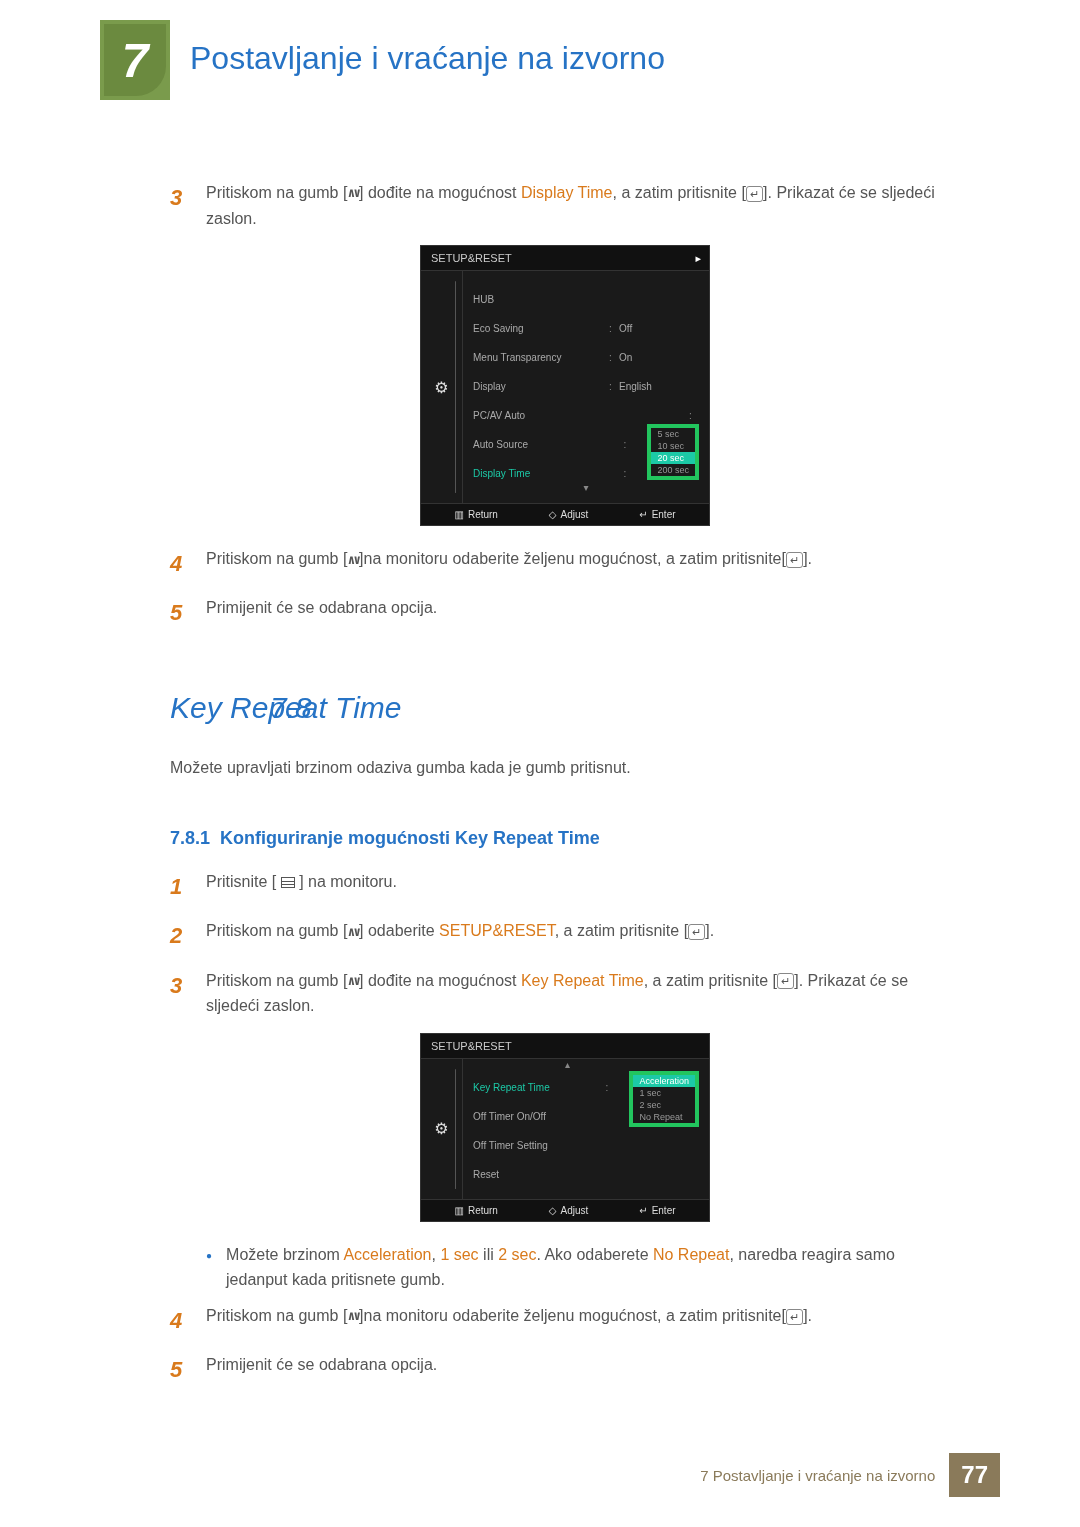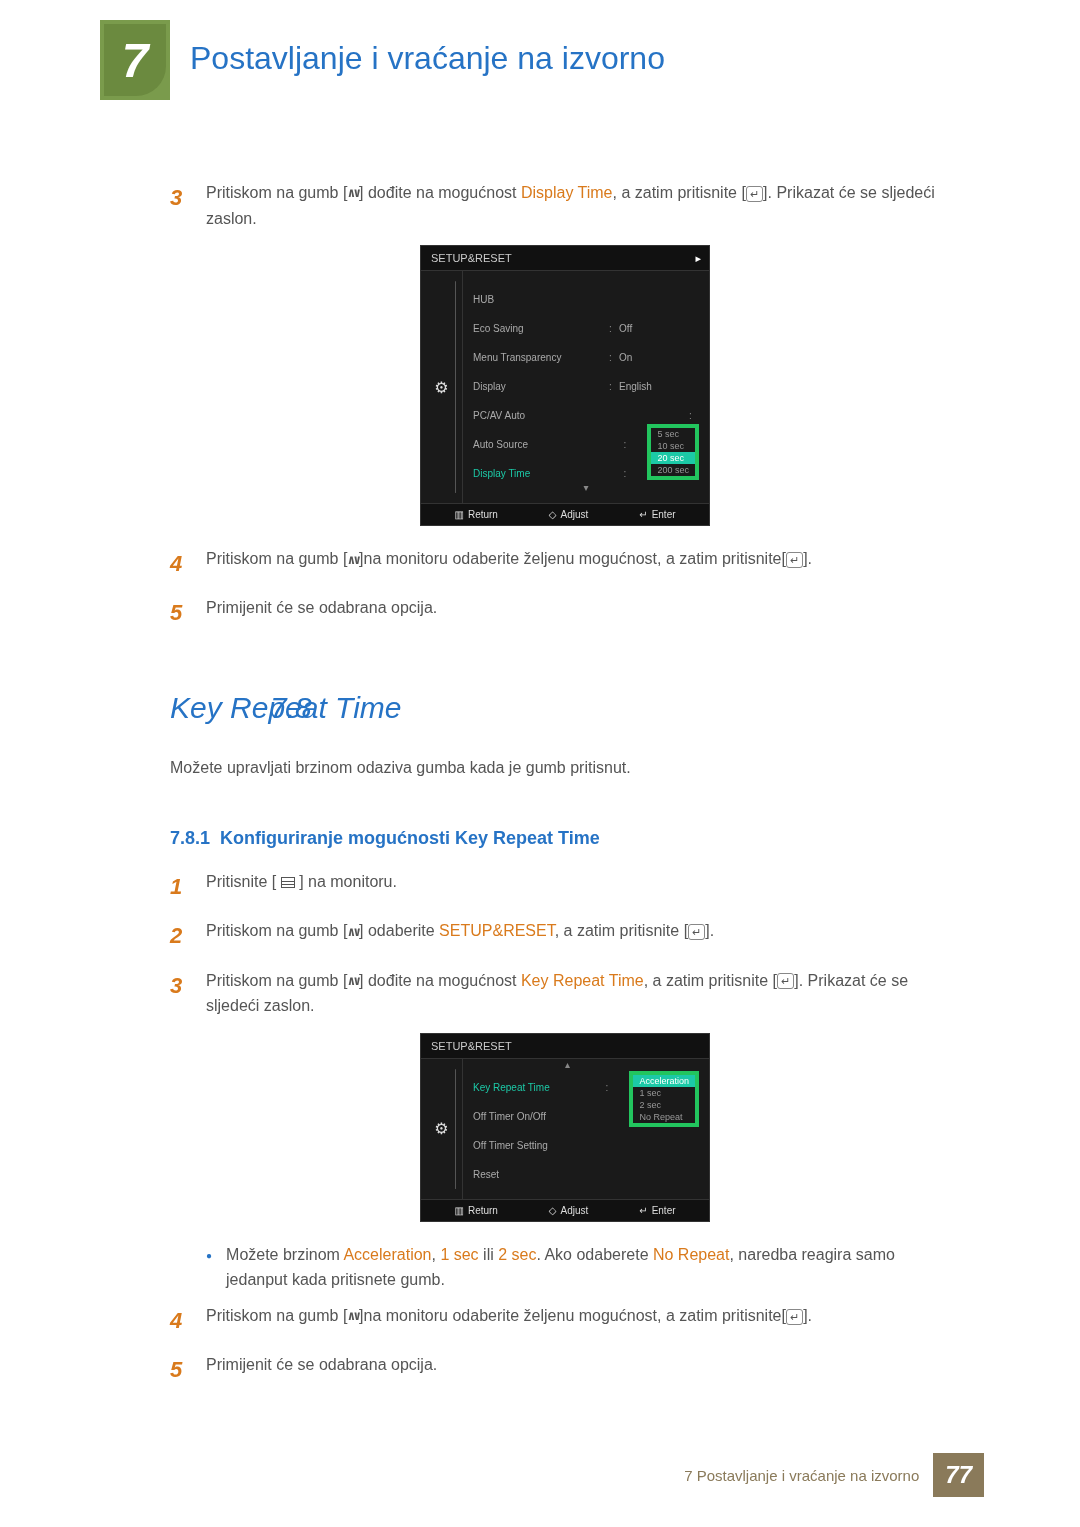--- a/index.html
+++ b/index.html
@@ -225,36 +225,35 @@
     width: 14px;
     height: 11px;
     vertical-align: middle;
     position: relative;
     background: linear-gradient(#555,#555) 0 3px/100% 1px no-repeat,
                 linear-gradient(#555,#555) 0 6px/100% 1px no-repeat;
   }
   .footer {
     position: absolute;
     bottom: 30px;
-    right: 96px;
+    right: 80px;
     display: flex;
     align-items: center;
     gap: 14px;
   }
   .footer-text {
     color: #8a7a5a;
     font-size: 15px;
   }
   .footer-page {
     background: #8a7a5a;
     color: #fff;
     font-size: 24px;
     font-weight: bold;
     padding: 8px 12px;
-    font-style: italic;
   }
 </style>
 </head>
 <body>
 
 <div class="chapter-badge">
   <div class="chapter-badge-inner">
     <span class="chapter-num">7</span>
   </div>
 </div>

